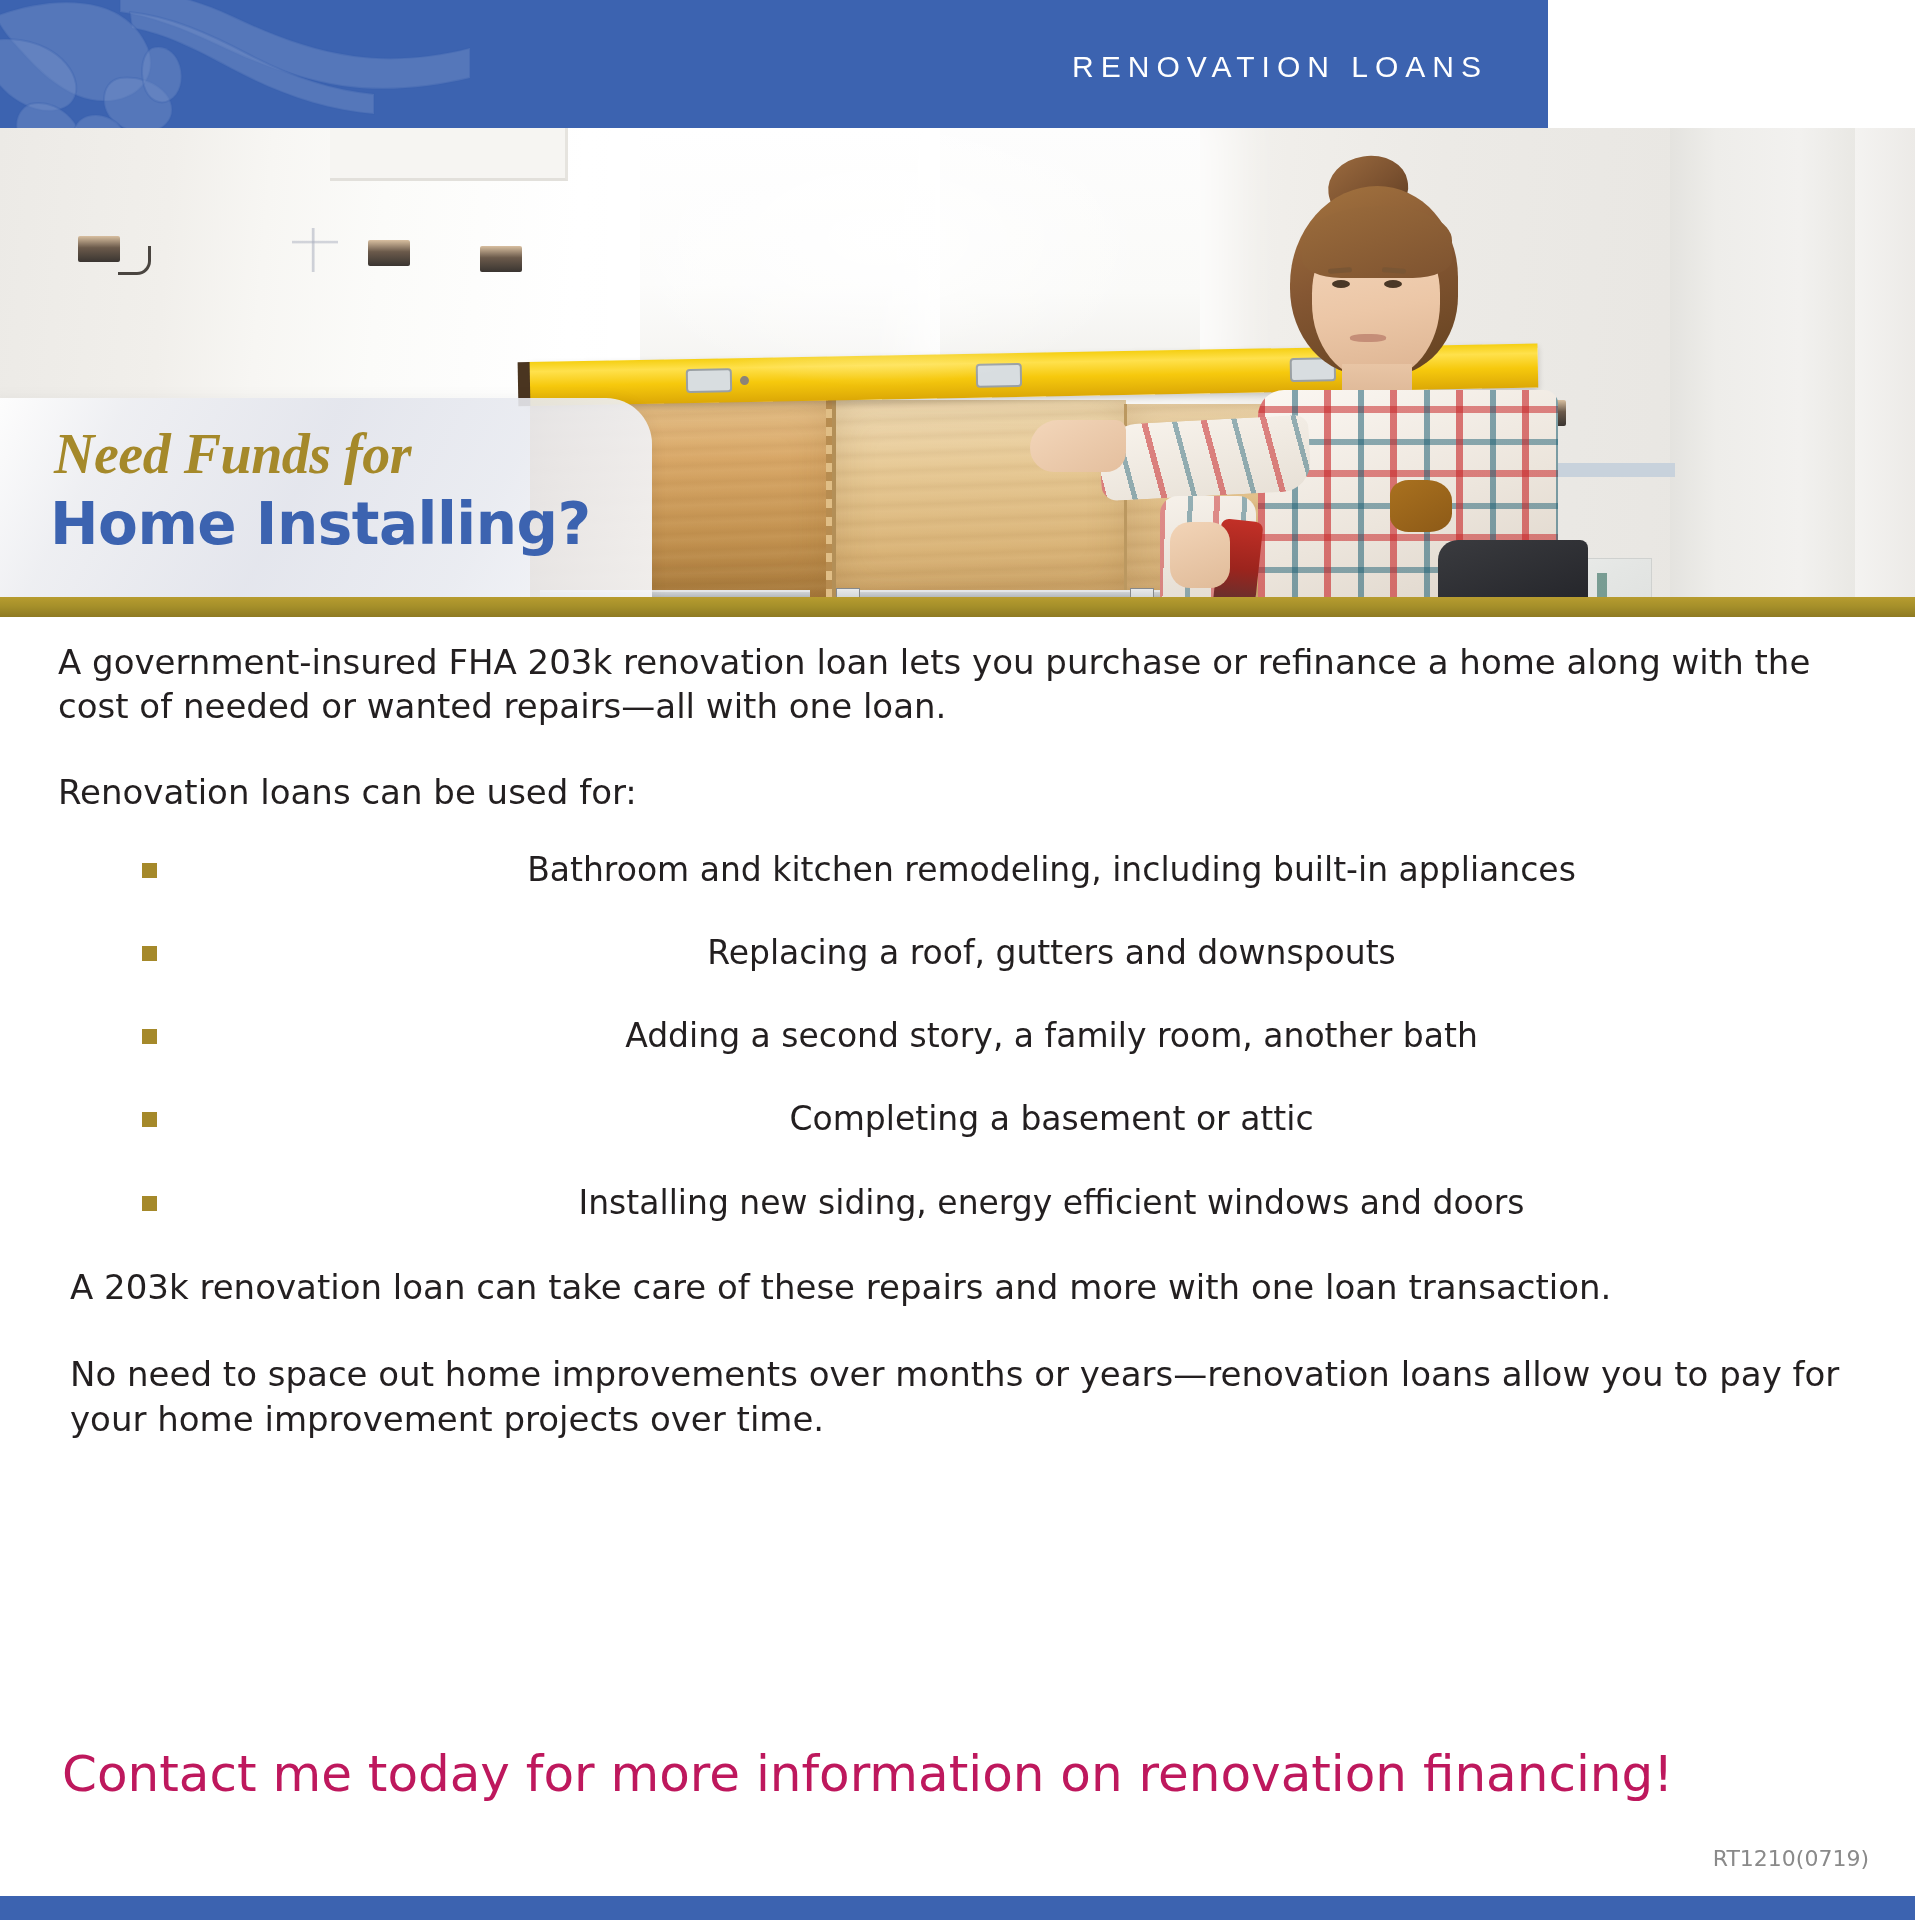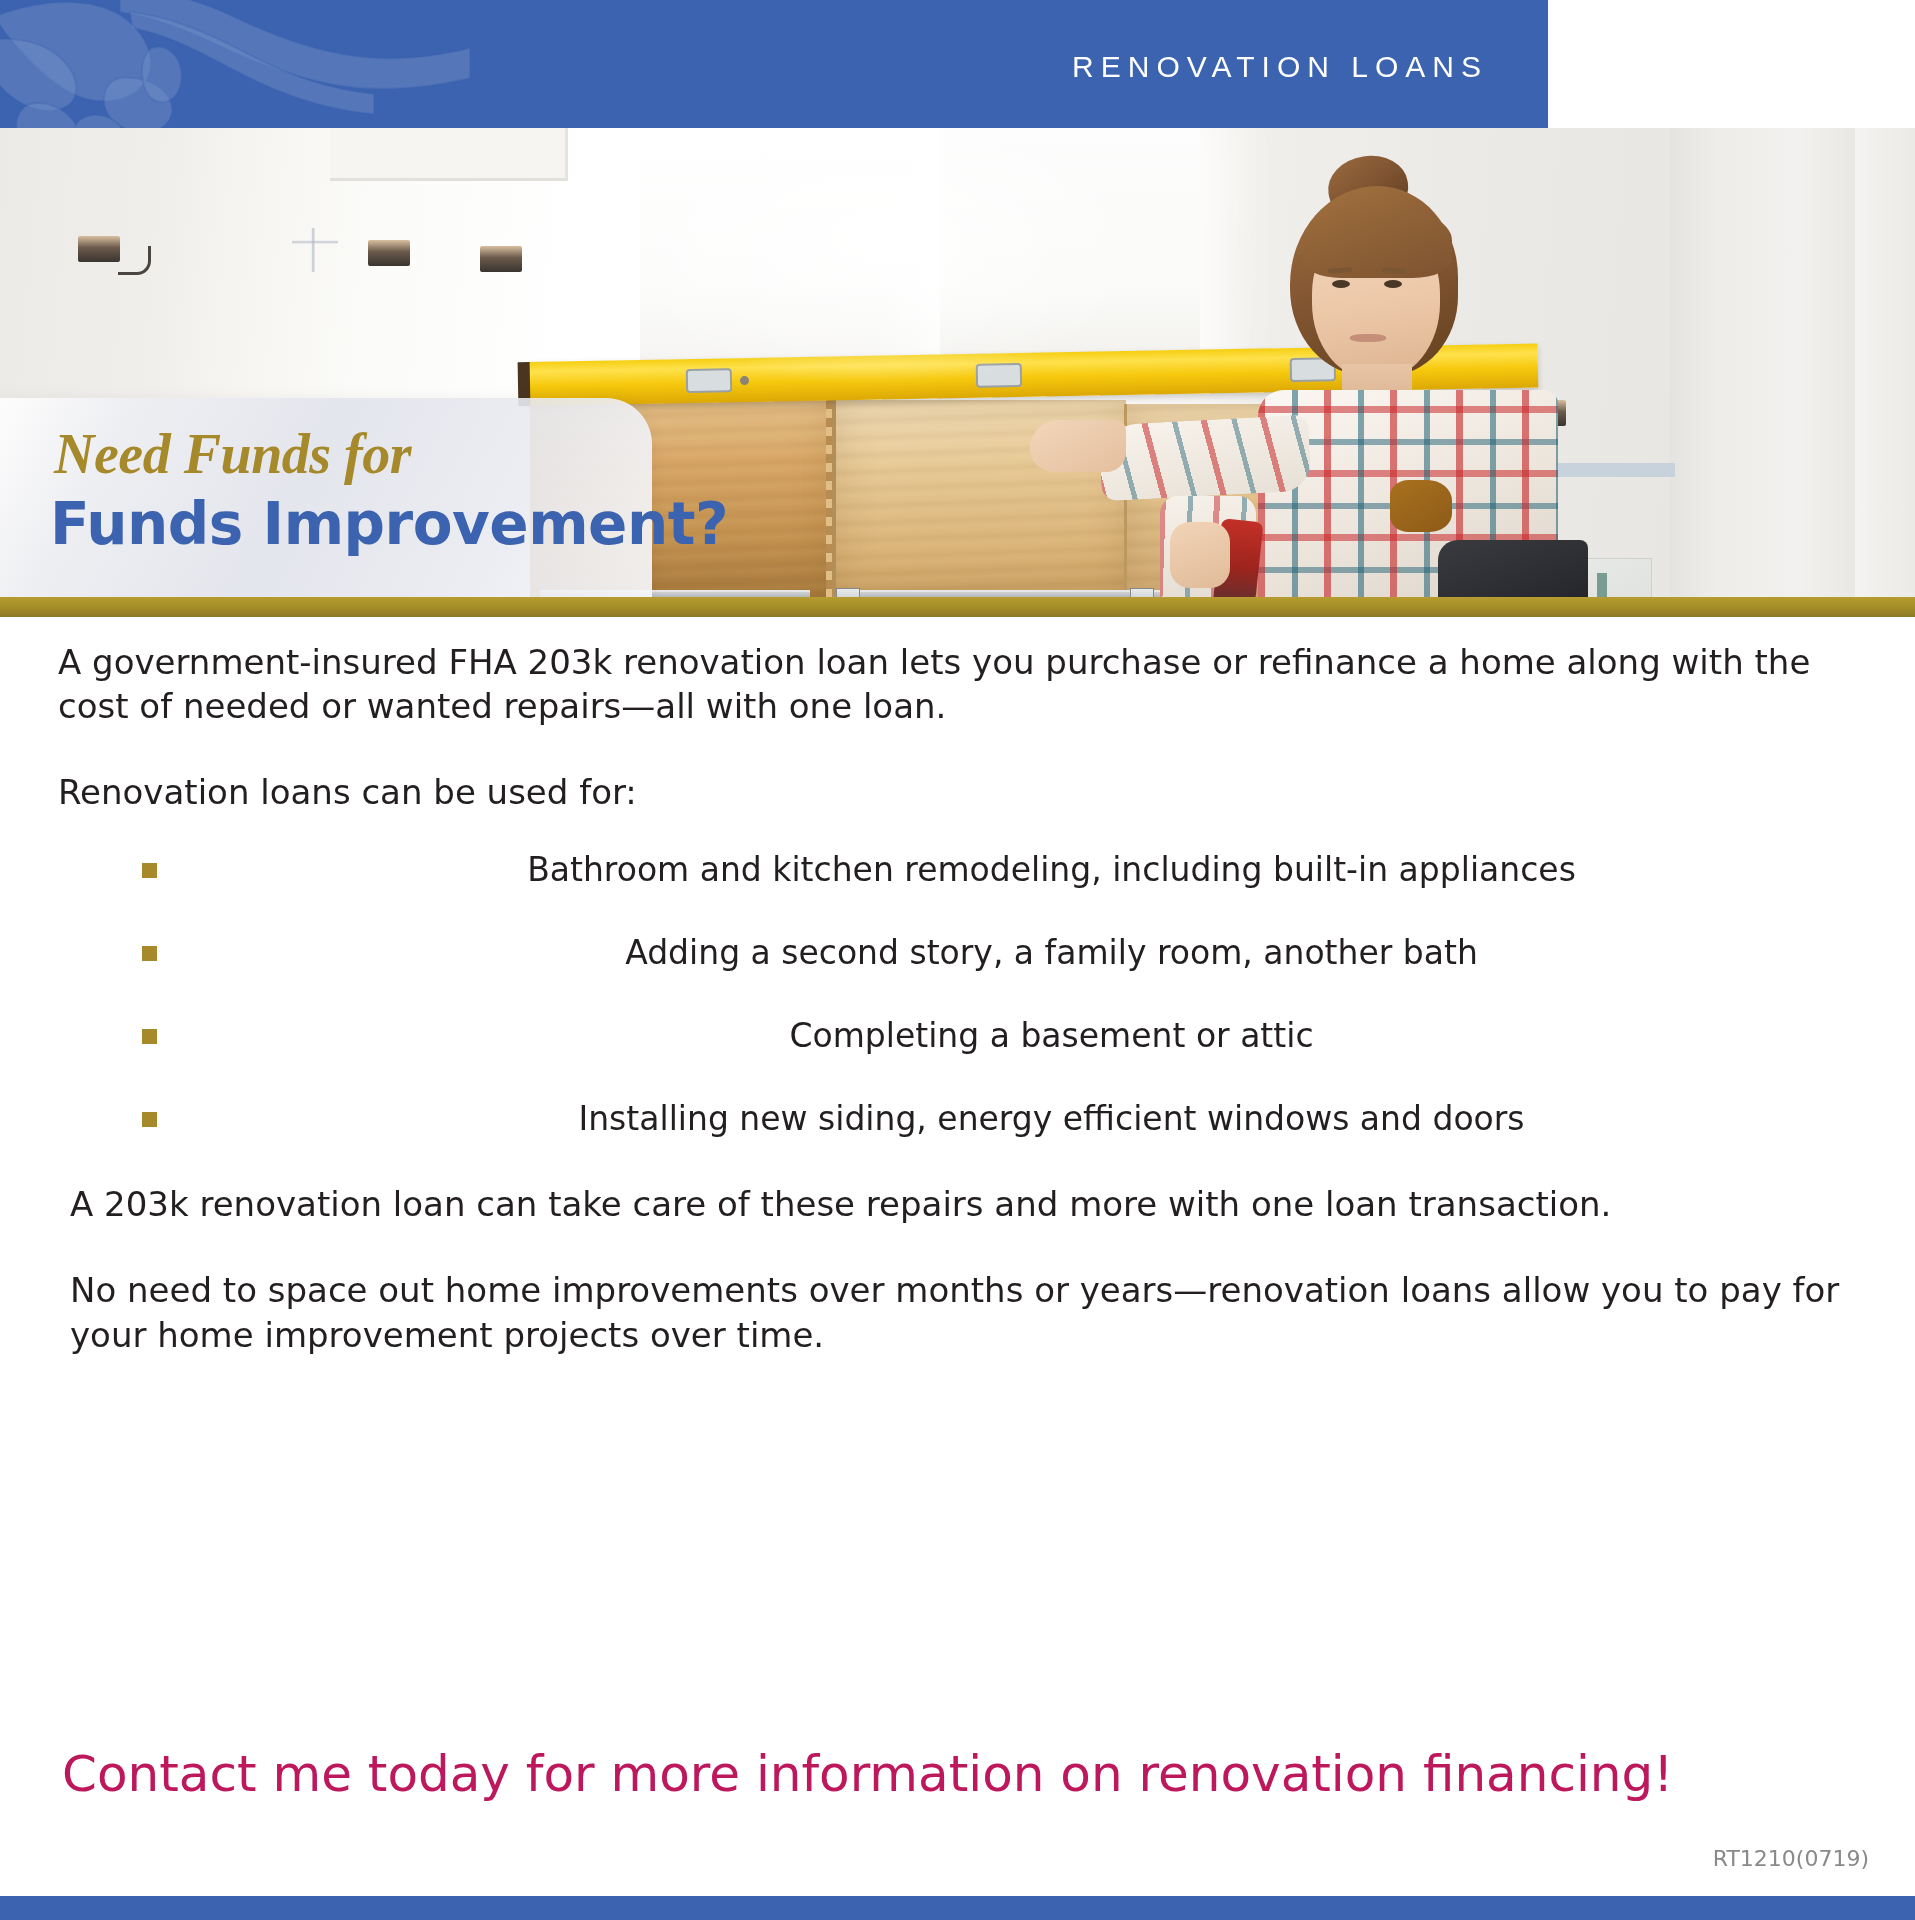--- a/index.html
+++ b/index.html
@@ -556,35 +556,39 @@
       <div class="p-hand"></div>
       <div class="p-forearm2"></div>
       <div class="p-drill"></div>
       <div class="p-hand2"></div>
     </div>
 
     <div class="hero-glow"></div>
 
     <div class="title-card">
       <div class="title-line-1">Need Funds for</div>
-      <div class="title-line-2">Funds Improvement?</div>
+      <div class="title-line-2">Home Installing?</div>
     </div>
   </div>
 
   <div class="gold-divider"></div>
 
   <div class="content">
     <p class="body-para">A government-insured FHA 203k renovation loan lets you purchase or refinance a home along with the cost of needed or wanted repairs—all with one loan.</p>
     <div class="para-gap"></div>
     <p class="body-para">Renovation loans can be used for:</p>
 
     <ul class="bullet-list">
       <li class="bullet-item">
         <span class="bullet-marker"></span>
         <span>Bathroom and kitchen remodeling, including built-in appliances</span>
+      </li>
+      <li class="bullet-item">
+        <span class="bullet-marker"></span>
+        <span>Replacing a roof, gutters and downspouts</span>
       </li>
       <li class="bullet-item">
         <span class="bullet-marker"></span>
         <span>Adding a second story, a family room, another bath</span>
       </li>
       <li class="bullet-item">
         <span class="bullet-marker"></span>
         <span>Completing a basement or attic</span>
       </li>
       <li class="bullet-item">

